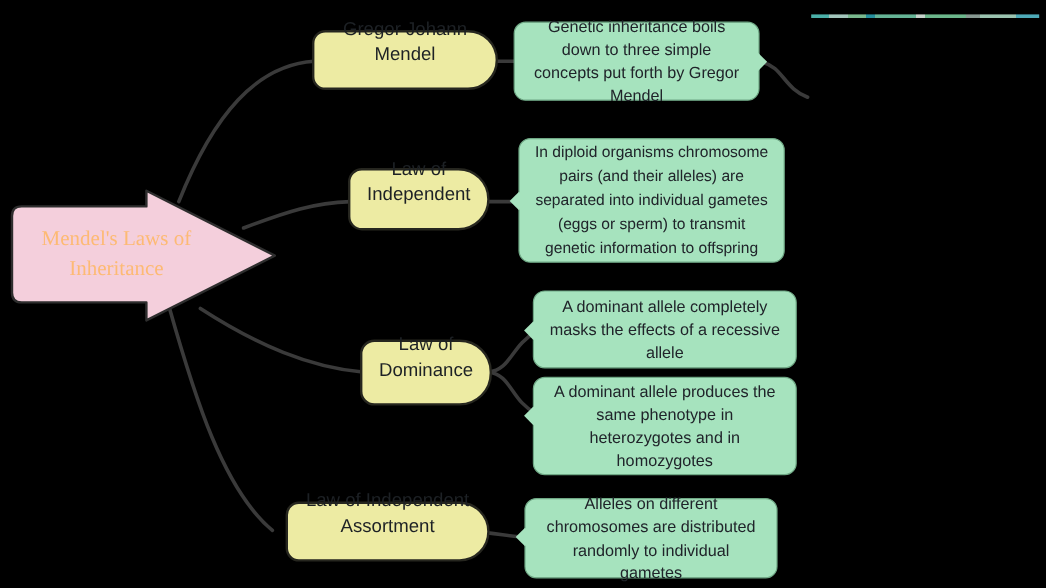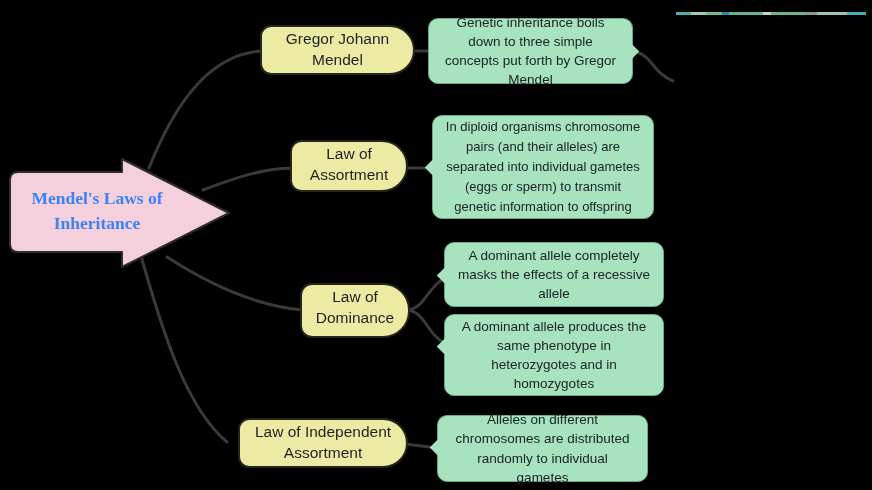--- a/index.html
+++ b/index.html
@@ -4,38 +4,38 @@
 <title>Mind Map</title>
 <style>
   html,body{margin:0;padding:0;background:#000;}
   #stage{
     position:relative;width:872px;height:490px;background:#000000;
     overflow:hidden;font-family:"Liberation Sans",sans-serif;
   }
   svg.wires{position:absolute;left:0;top:0;z-index:1;}
   .topic{
     position:absolute;z-index:2;background:#edeba3;border:2px solid #26261f;
-    border-radius:12px 27px 27px 12px;display:flex;align-items:flex-start;justify-content:center;
+    border-radius:12px 27px 27px 12px;display:flex;align-items:flex-end;justify-content:center;
     text-align:center;color:#1d2125;font-size:15.5px;line-height:1.35;font-weight:400;
-    box-sizing:border-box;padding:2px 10px;cursor:pointer;
+    box-sizing:border-box;padding:16px 10px;cursor:pointer;
   }
   .note{
     position:absolute;z-index:2;background:#a6e3be;border:1.5px solid #6fa885;
     border-radius:10px;display:flex;align-items:center;justify-content:flex-end;
     text-align:center;color:#20242a;font-size:13.5px;line-height:1.42;
     box-sizing:border-box;padding:4px 12px;cursor:pointer;
   }
   .tail{
     position:absolute;z-index:3;width:11px;height:11px;background:#a6e3be;
     transform:rotate(45deg);
   }
   .center-label{
     position:absolute;z-index:3;left:16px;top:186px;width:162px;text-align:center;
-    font-family:"Liberation Serif","DejaVu Serif",serif;font-weight:bold;
-    font-size:17.5px;line-height:1.4;color:#3b82f6;cursor:pointer;
+    font-family:"Liberation Serif","DejaVu Serif",serif;font-weight:normal;
+    font-size:17.5px;line-height:1.4;color:#fdba74;cursor:pointer;
   }
   .glitch{
     position:absolute;z-index:4;left:676px;top:12px;width:190px;height:3px;
     background:linear-gradient(90deg,
       #58cfc6 0 8%, #bfe9dd 8% 16%, #8ed8a6 16% 24%, #2aa7b8 24% 28%,
       #77d3b0 28% 46%, #e9f7ef 46% 50%, #7fd6a4 50% 68%, #9fb3ab 68% 74%,
       #b7e6cf 74% 90%, #5bc8d8 90% 100%);
     opacity:.85;pointer-events:none;
   }
 </style>
@@ -66,21 +66,21 @@
   <div class="topic" style="left:260px;top:25px;width:155px;height:50px;">
     <span>Gregor Johann Mendel</span>
   </div>
   <div class="tail" style="left:626px;top:46px;"></div>
   <div class="note" style="left:428px;top:18px;width:205px;height:66px;">
     <span>Genetic inheritance boils down to three simple concepts put forth by Gregor Mendel</span>
   </div>
   <div class="glitch"></div>
 
   <div class="topic" style="left:290px;top:140px;width:118px;height:52px;">
-    <span>Law of Assortment</span>
+    <span>Law of Independent</span>
   </div>
   <div class="tail" style="left:427px;top:162px;"></div>
   <div class="note" style="left:432px;top:115px;width:222px;height:104px;font-size:13px;line-height:1.53;">
     <span>In diploid organisms chromosome pairs (and their alleles) are separated into individual gametes (eggs or sperm) to transmit genetic information to offspring</span>
   </div>
 
   <div class="topic" style="left:300px;top:283px;width:110px;height:55px;">
     <span>Law of Dominance</span>
   </div>
   <div class="tail" style="left:439px;top:270px;"></div>

